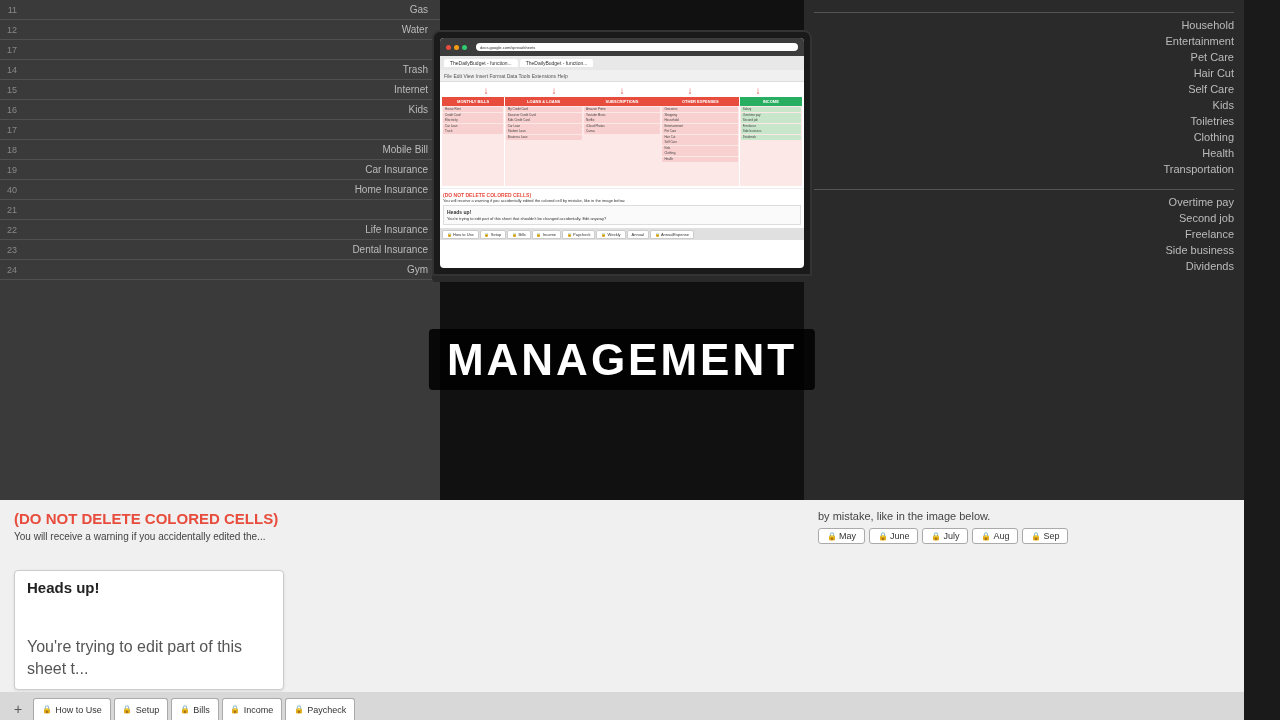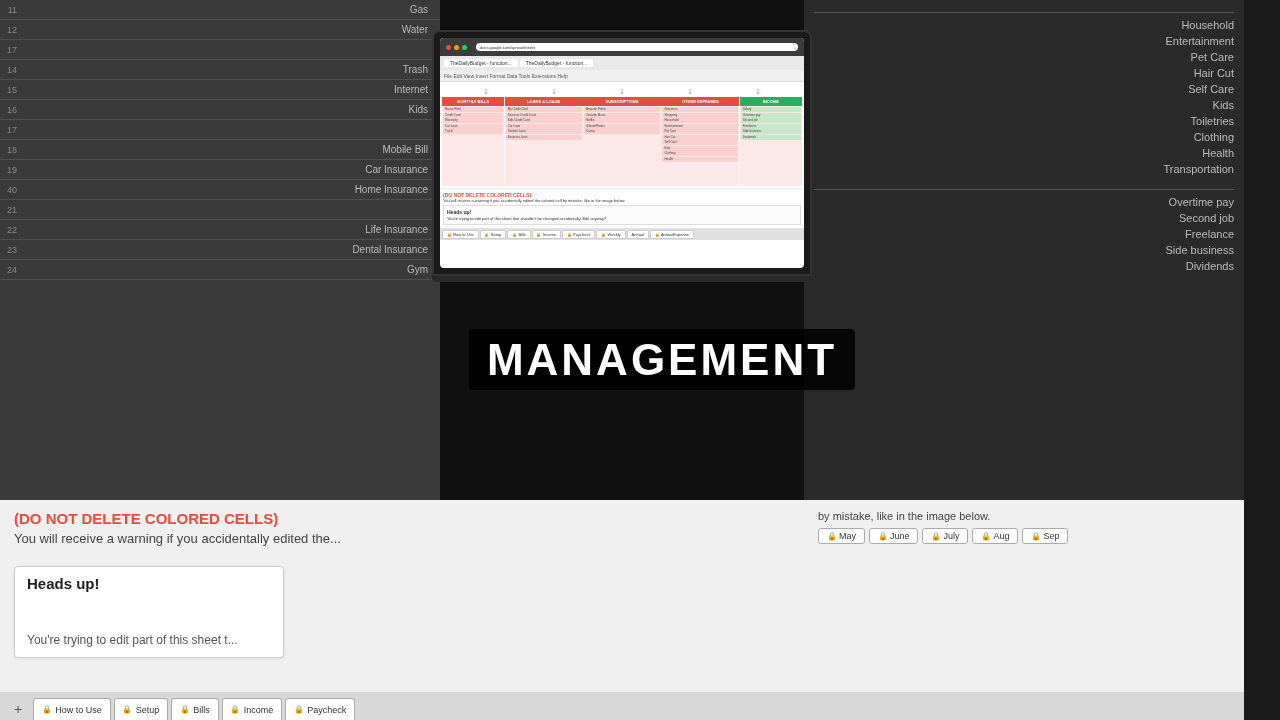--- a/index.html
+++ b/index.html
@@ -219,21 +219,20 @@
       color: #333;
     }
 
     
     .management-word {
       position: absolute;
       top: 50%;
       left: 50%;
       transform: translate(-50%, -50%);
       z-index: 20;
-      margin-left: 40px;
     }
 
     .mw-text {
       font-size: 44px;
       font-weight: 900;
       color: white;
       background: rgba(0,0,0,0.85);
       padding: 6px 18px;
       border-radius: 4px;
       letter-spacing: 3px;
@@ -262,43 +261,43 @@
     }
 
     .dnd-text {
       color: #e74c3c;
       font-size: 15px;
       font-weight: bold;
       margin-bottom: 4px;
     }
 
     .dnd-sub {
-      font-size: 13px;
+      font-size: 10px;
       color: #444;
-      margin-bottom: 20px;
+      margin-bottom: 28px;
     }
 
     .heads-up-card {
       background: white;
       border: 1px solid #ccc;
       border-radius: 4px;
       padding: 8px 12px;
       width: 270px;
       box-shadow: 0 1px 3px rgba(0,0,0,0.1);
     }
 
     .hu-title {
       font-size: 15px;
       font-weight: bold;
       color: #222;
       margin-bottom: 4px;
     }
 
     .hu-text {
-      font-size: 12px;
+      font-size: 16px;
       color: #555;
       line-height: 1.4;
       margin-top: 40px;
     }
 
     .tabs-bar {
       position: absolute;
       bottom: 0;
       left: 0;
       right: 0;

